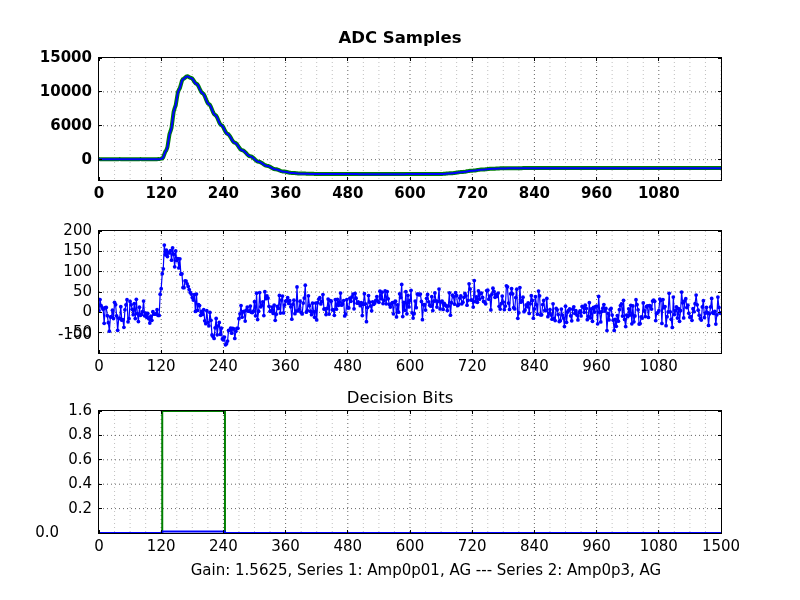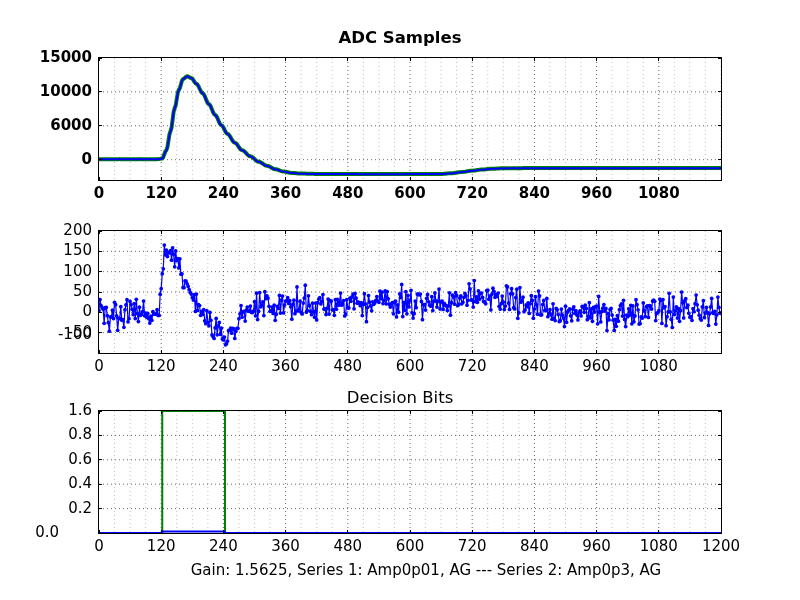--- a/index.html
+++ b/index.html
@@ -985,21 +985,21 @@
         <div class="tick-mark" style="left: 533.9px; top: 28px; width: 1px; height: 4px;"></div>
         <div class="xtick-label" style="left: 494.4px; width: 80px; top: 157px;">840</div>
         <div class="tick-mark" style="left: 596.1px; top: 148px; width: 1px; height: 4px;"></div>
         <div class="tick-mark" style="left: 596.1px; top: 28px; width: 1px; height: 4px;"></div>
         <div class="xtick-label" style="left: 556.6px; width: 80px; top: 157px;">960</div>
         <div class="tick-mark" style="left: 658.3px; top: 148px; width: 1px; height: 4px;"></div>
         <div class="tick-mark" style="left: 658.3px; top: 28px; width: 1px; height: 4px;"></div>
         <div class="xtick-label" style="left: 618.8px; width: 80px; top: 157px;">1080</div>
         <div class="tick-mark" style="left: 720.5px; top: 148px; width: 1px; height: 4px;"></div>
         <div class="tick-mark" style="left: 720.5px; top: 28px; width: 1px; height: 4px;"></div>
-        <div class="xtick-label" style="left: 681px; width: 80px; top: 157px;">1200</div>
+        <div class="xtick-label" style="left: 681px; width: 80px; top: 157px;">1500</div>
         <div class="tick-mark" style="left: 98px; top: 150.5px; width: 4px; height: 1px;"></div>
         <div class="tick-mark" style="left: 718px; top: 150.5px; width: 4px; height: 1px;"></div>
         <div class="ytick-label" style="right: 741px; top: 143px;">0.0</div>
         <div class="tick-mark" style="left: 98px; top: 126.1px; width: 4px; height: 1px;"></div>
         <div class="tick-mark" style="left: 718px; top: 126.1px; width: 4px; height: 1px;"></div>
         <div class="ytick-label" style="right: 708px; top: 118.6px;">0.2</div>
         <div class="tick-mark" style="left: 98px; top: 101.7px; width: 4px; height: 1px;"></div>
         <div class="tick-mark" style="left: 718px; top: 101.7px; width: 4px; height: 1px;"></div>
         <div class="ytick-label" style="right: 708px; top: 94.2px;">0.4</div>
         <div class="tick-mark" style="left: 98px; top: 77.3px; width: 4px; height: 1px;"></div>

